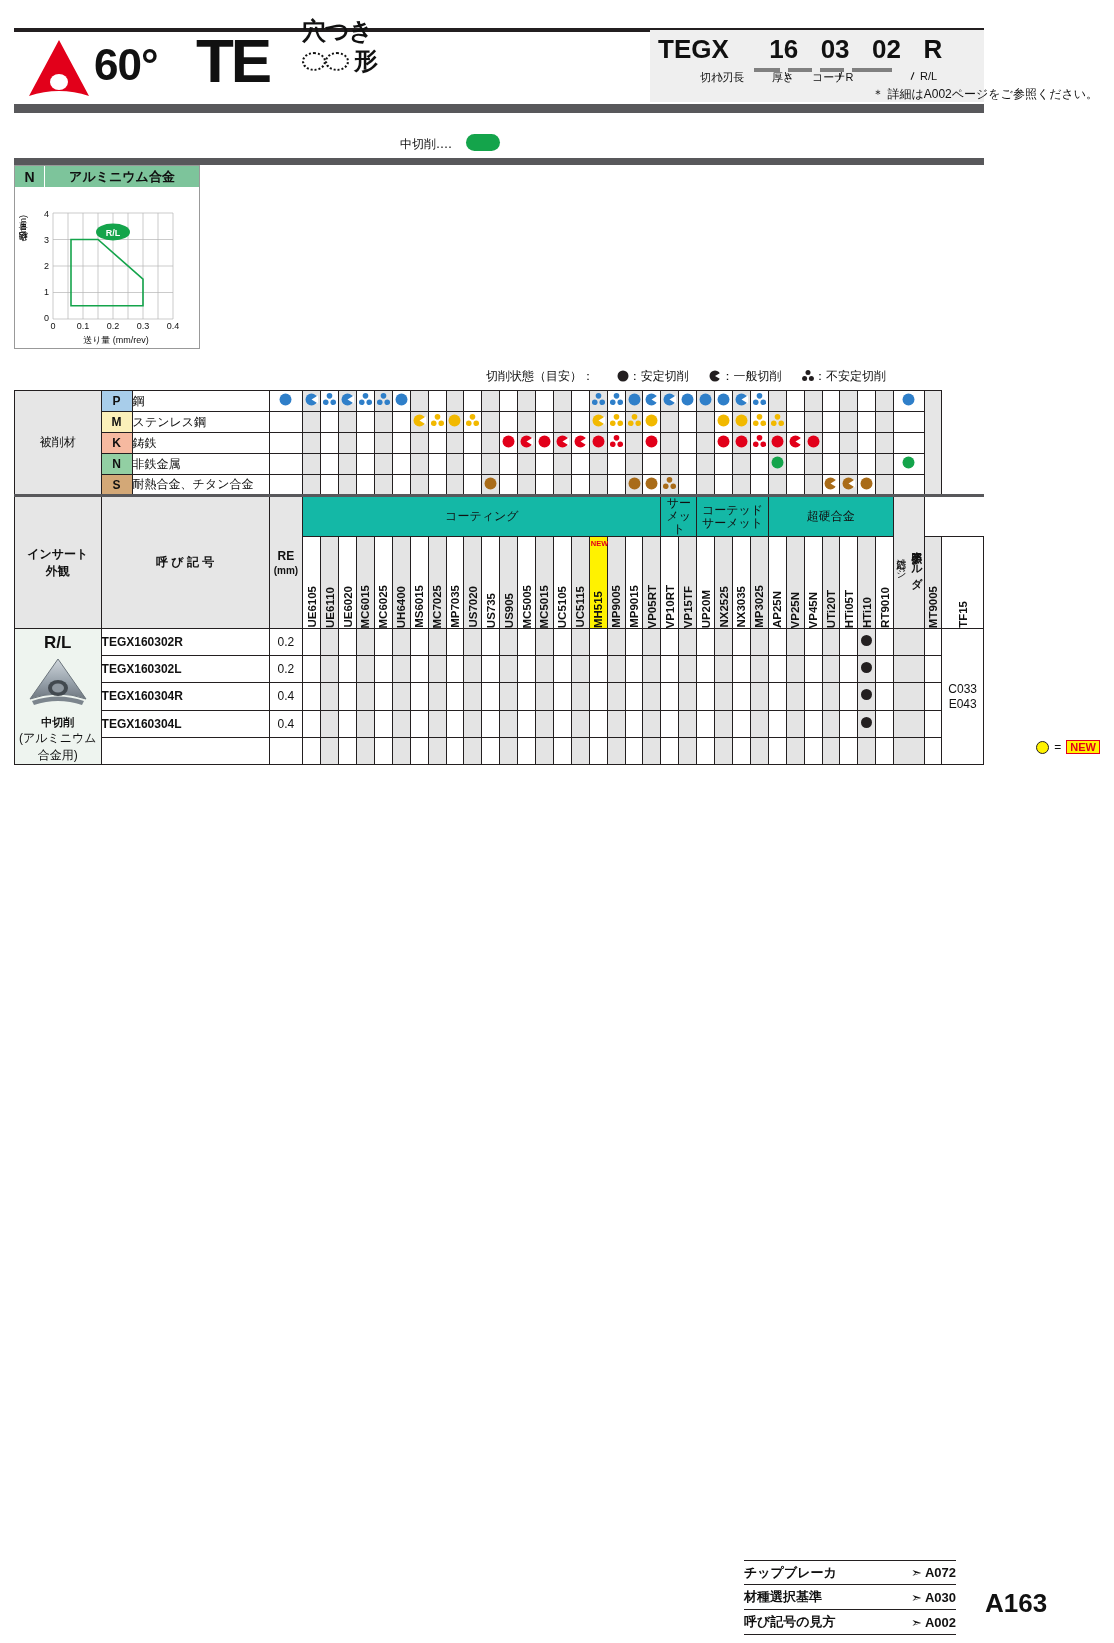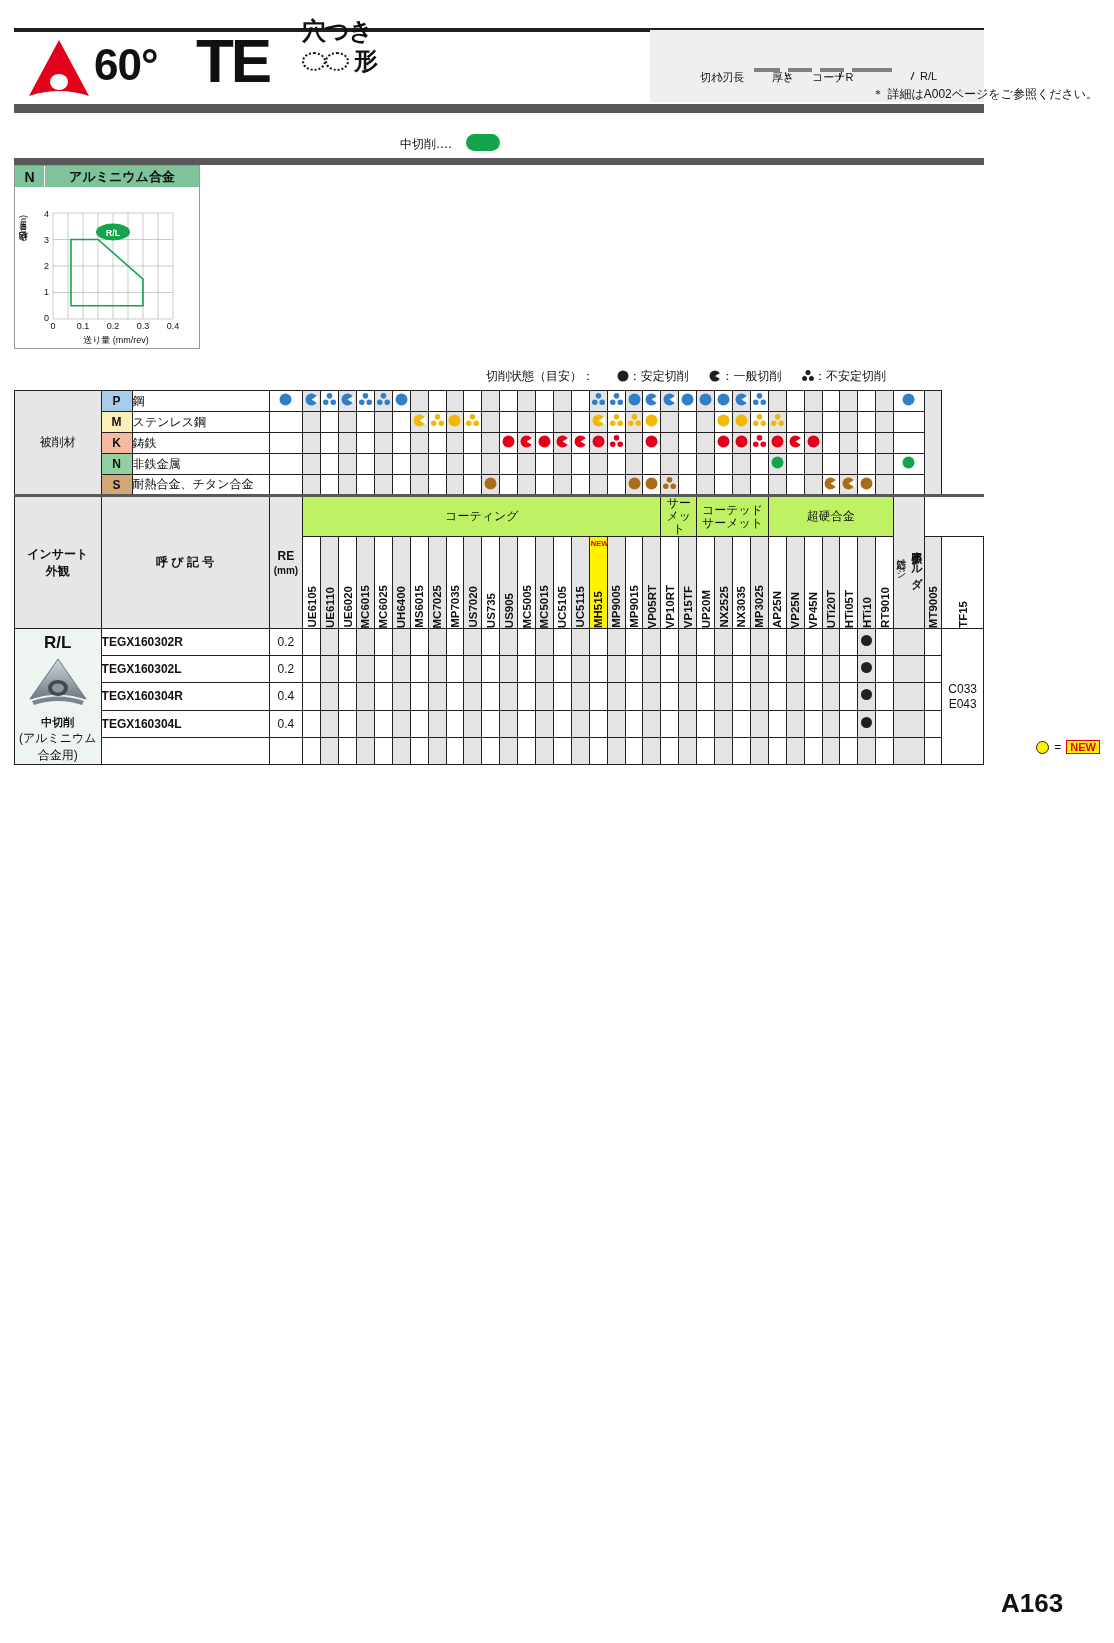--- a/index.html
+++ b/index.html
@@ -70,21 +70,21 @@
   .r-M .mat-code { background:#fbf0ba; }
   .r-K .mat-code { background:#f6b9a0; }
   .r-N .mat-code { background:#92cfa3; }
   .r-S .mat-code { background:#d3a877; }
 
   .gcell { width:20px; height:21px; padding:0; text-align:center; vertical-align:middle; border-left:none; border-right:none; }
   .gcell.stripe { background:#e4e4e4; }
   .gcell.grp { border-left:1px solid #231f20; }
   .gcell.hl { background:#fff200; }
 
-  .grp-hd { background:#bef264; text-align:center; font-size:12px; font-weight:normal; line-height:13px; }
+  .grp-hd { background:#14b8a6; text-align:center; font-size:12px; font-weight:normal; line-height:13px; }
   .grade-hd { height:92px; vertical-align:bottom; text-align:center; padding-bottom:2px; position:relative; }
   .grade-rot { writing-mode:vertical-rl; transform:rotate(180deg); font-size:11.5px; font-weight:bold; letter-spacing:0px; margin:0 auto; white-space:nowrap; }
   .newtag { position:absolute; top:2px; left:1px; right:1px; font-size:7.5px; font-weight:bold; color:#e2001a; text-align:center; line-height:9px; }
 
   .ins-app { width:96px; background:#eef4ef; text-align:center; vertical-align:top; }
   .desig { width:176px; font-weight:bold; font-size:14px; }
   .re { width:38px; text-align:center; font-size:13px; }
   .ref { width:48px; text-align:center; font-size:12px; line-height:15px; vertical-align:middle; }
   .hdr-cell { background:#e6e6e6; text-align:center; font-weight:bold; font-size:13px; }
 
@@ -94,21 +94,21 @@
   .newkey .nbadge { background:#fff200; color:#e2001a; font-weight:bold; font-size:11px; padding:0 3px; border:1px solid #e2001a; }
 
   
   .sb { position:absolute; left:996px; top:0; width:118px; height:1643px; }
 
   
   .ft { position:absolute; left:744px; top:1560px; width:212px; }
   .ft-row { display:flex; justify-content:space-between; align-items:center; border-bottom:1.5px solid #231f20; height:25px; font-size:13px; font-weight:bold; }
   .ft-row:first-child { border-top:1.5px solid #231f20; }
   .ft-arrow { font-size:13px; }
-  .pageno { position:absolute; left:985px; top:1588px; font-size:26px; font-weight:bold;margin-left:16px; }
+  .pageno { position:absolute; left:985px; top:1588px; font-size:26px; font-weight:bold; }
 </style>
 </head>
 <body>
 
 <div class="page">
 
   <div class="hdr-rule-top"></div>
 
   <svg class="logo-tri" viewBox="0 0 66 62">
     <path d="M33 2 L63 58 Q33 48 3 58 Z" fill="#e2001a"></path>
@@ -122,20 +122,31 @@
     <div class="te-sub-row">
       <span class="hole-ellipses">
           <i></i>
           <i></i>
         </span>
       <span>形</span>
     </div>
   </div>
 
   <div class="code-box"></div>
+  <div class="code-main">
+    <span>TEGX</span>
+    <span style="width:26px"></span>
+    <span>16</span>
+    <span style="width:8px"></span>
+    <span>03</span>
+    <span style="width:8px"></span>
+    <span>02</span>
+    <span style="width:8px"></span>
+    <span>R</span>
+  </div>
   <div class="code-underline" style="left:754px; width:26px;"></div>
   <div class="code-underline" style="left:788px; width:24px;"></div>
   <div class="code-underline" style="left:820px; width:24px;"></div>
   <div class="code-underline" style="left:852px; width:40px;"></div>
   <div class="leader" style="left:720px; top:72px; height:8px; transform:rotate(-28deg);"></div>
   <div class="leader" style="left:786px; top:72px; height:8px; transform:rotate(-18deg);"></div>
   <div class="leader" style="left:840px; top:72px; height:8px; transform:rotate(16deg);"></div>
   <div class="leader" style="left:912px; top:72px; height:8px; transform:rotate(22deg);"></div>
   <div class="code-legend" style="left:700px;">切れ刃長</div>
   <div class="code-legend" style="left:772px;">厚さ</div>
@@ -940,15 +951,29 @@
       </svg>
     <span>=</span>
     <span class="nbadge">NEW</span>
   </div>
 
   <div class="sb">
 
     <div id="sb-shapes"></div>
   </div>
 
+  <div class="ft">
+    <div class="ft-row">
+      <span>チップブレーカ</span>
+      <span><span class="ft-arrow">➣</span> <span>A072</span></span>
+    </div>
+    <div class="ft-row">
+      <span>材種選択基準</span>
+      <span><span class="ft-arrow">➣</span> <span>A030</span></span>
+    </div>
+    <div class="ft-row">
+      <span>呼び記号の見方</span>
+      <span><span class="ft-arrow">➣</span> <span>A002</span></span>
+    </div>
+  </div>
   <div class="pageno">A163</div>
 
 </div>
 
 </body></html>

